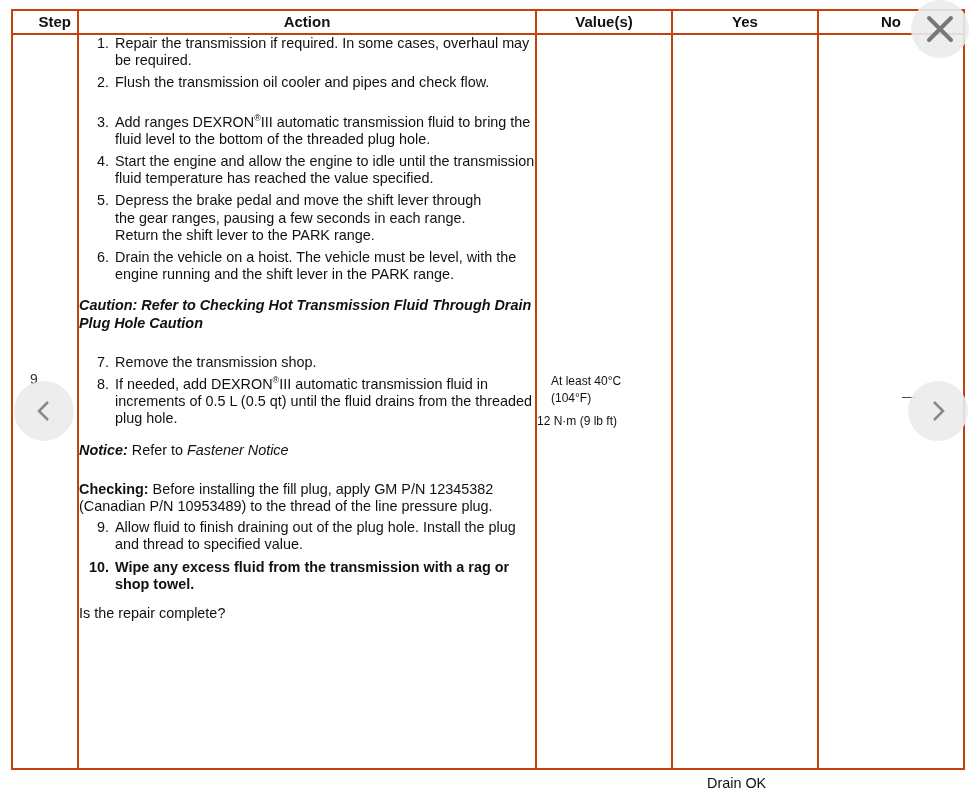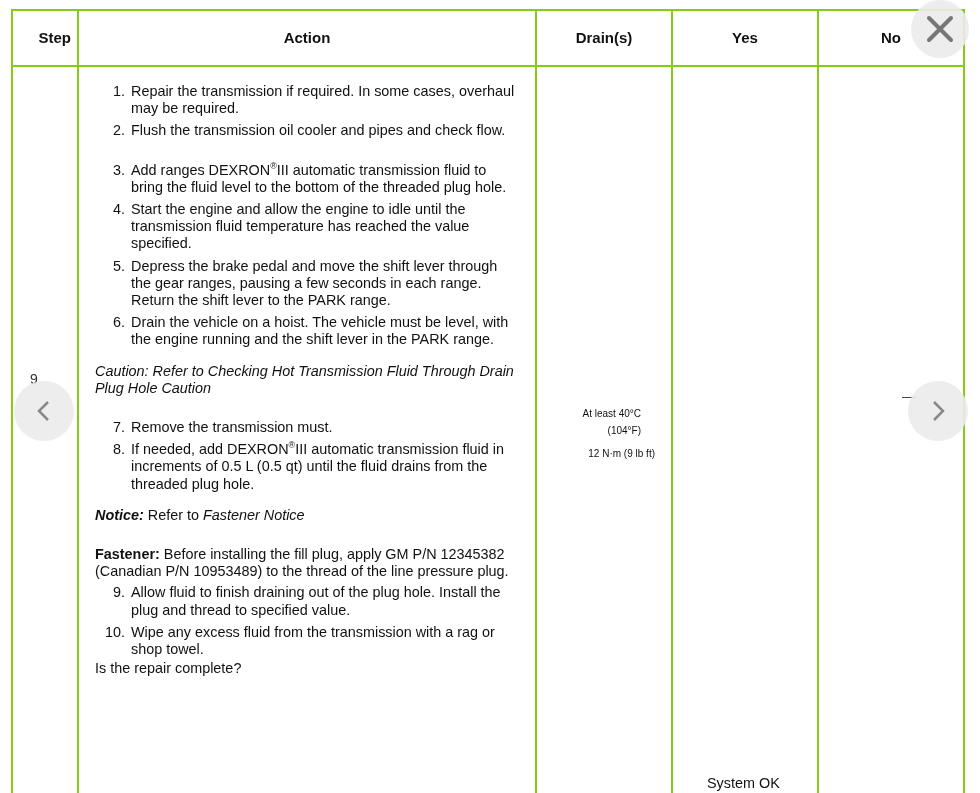--- a/index.html
+++ b/index.html
@@ -1,32 +1,32 @@
 <!DOCTYPE html>
 <html><head>
 <meta charset="utf-8">
 <style>
   html, body { margin:0; padding:0; background:#ffffff; }
   body { width:980px; height:793px; position:relative; overflow:hidden;
          font-family:"Liberation Sans", sans-serif; color:#111; }
   .tbl { position:absolute; left:11px; top:9px; width:954px; border-collapse:collapse; table-layout:fixed; }
-  .tbl td, .tbl th { border:2px solid #84cc16; padding:16px; vertical-align:top; }
+  .tbl td, .tbl th { border:2px solid #c2410c; padding:0; vertical-align:top; }
   .tbl th { font-weight:bold; font-size:15px; height:22px; line-height:22px;text-align:center; }
   .col-step{width:66px;} .col-action{width:458px;} .col-val{width:136px;} .col-yes{width:146px;} .col-no{width:146px;}
   th.step-h { text-align:right; padding-right:6px; }
   .action { font-size:14.4px; line-height:17.2px; padding:3px 6px 2px 6px; }
   .item { display:flex; margin-bottom:5px; }
   .num { width:30px; text-align:right; padding-right:6px; flex:none; }
   .txt { flex:1; }
   sup { font-size:9px; line-height:0; }
-  .caution { font-weight:normal; font-style:italic; margin:14px 0 22px 0; }
+  .caution { font-weight:bold; font-style:italic; margin:14px 0 22px 0; }
   .notice { margin:14px 0 22px 0; }
   .important { margin:0 0 4px 0; }
   .question { margin-top:2px; }
-  .val-cell { font-size:10px; line-height:17px; text-align:right; vertical-align:middle !important; }
+  .val-cell { font-size:12px; line-height:17px; text-align:left; vertical-align:middle !important; }
   .val-cell .v1 { margin-top:0; }
   .val-cell .v2 { margin-top:6px; }
   .yes-cell { position:relative; }
   .no-cell { position:relative; }
   .dash { position:absolute; left:902px; top:397px; width:14px; height:1px; background:#444; }
   .sys-ok { position:absolute; left:707px; top:775px; font-size:14.4px; }
   .step-num { position:absolute; left:30px; top:371px; font-size:14px; color:#333; }
   .nav-btn { position:absolute; width:60px; height:60px; border-radius:50%;
              background:rgba(235,235,235,0.9); display:flex; align-items:center; justify-content:center; }
   .close-btn { left:911px; top:0px; width:58px; height:58px; }
@@ -41,21 +41,21 @@
     <col class="col-step">
       <col class="col-action">
       <col class="col-val">
       <col class="col-yes">
       <col class="col-no">
   </colgroup>
   <thead>
     <tr>
       <th class="step-h">Step</th>
       <th>Action</th>
-      <th>Drain(s)</th>
+      <th>Value(s)</th>
       <th>Yes</th>
       <th>No</th>
     </tr>
   </thead>
   <tbody>
     <tr style="height:735px;">
       <td></td>
       <td class="action">
         <div class="item">
           <span class="num">1.</span>
@@ -77,50 +77,50 @@
           <span class="num">5.</span>
           <span class="txt" style="max-width:380px;">Depress the brake pedal and move the shift lever through the gear ranges, pausing a few seconds in each range. Return the shift lever to the PARK range.</span>
         </div>
         <div class="item">
           <span class="num">6.</span>
           <span class="txt">Drain the vehicle on a hoist. The vehicle must be level, with the engine running and the shift lever in the PARK range.</span>
         </div>
         <div class="caution">Caution: Refer to Checking Hot Transmission Fluid Through Drain Plug Hole Caution</div>
         <div class="item">
           <span class="num">7.</span>
-          <span class="txt">Remove the transmission must.</span>
+          <span class="txt">Remove the transmission shop.</span>
         </div>
         <div class="item" style="margin-bottom:2px;">
           <span class="num">8.</span>
           <span class="txt"><span>If needed, add DEXRON</span><sup>®</sup><span>III automatic transmission fluid in increments of 0.5 L (0.5 qt) until the fluid drains from the threaded plug hole.</span></span>
         </div>
         <div class="notice"><b><i>Notice:</i></b><span> Refer to </span><i>Fastener Notice</i></div>
-        <div class="important"><b>Fastener:</b><span> Before installing the fill plug, apply GM P/N 12345382 (Canadian P/N 10953489) to the thread of the line pressure plug.</span></div>
+        <div class="important"><b>Checking:</b><span> Before installing the fill plug, apply GM P/N 12345382 (Canadian P/N 10953489) to the thread of the line pressure plug.</span></div>
         <div class="item">
           <span class="num">9.</span>
           <span class="txt">Allow fluid to finish draining out of the plug hole. Install the plug and thread to specified value.</span>
         </div>
-        <div class="item" style="margin-bottom:2px;">
+        <div class="item" style="margin-bottom:12px;font-weight:bold;">
           <span class="num">10.</span>
           <span class="txt">Wipe any excess fluid from the transmission with a rag or shop towel.</span>
         </div>
         <div class="question">Is the repair complete?</div>
       </td>
       <td class="val-cell">
         <div class="v1" style="padding:0 14px;">At least 40°C (104°F)</div>
         <div class="v2">12 N·m (9 lb ft)</div>
       </td>
       <td class="yes-cell"></td>
       <td class="no-cell"></td>
     </tr>
   </tbody>
 </table>
 
 <div class="dash"></div>
-<div class="sys-ok">System OK</div>
+<div class="sys-ok">Drain OK</div>
 <div class="step-num">9</div>
 
 <div class="nav-btn close-btn">
   <svg width="30" height="30" viewBox="0 0 30 30">
     <line x1="4" y1="4" x2="26" y2="26" stroke="#777" stroke-width="4" stroke-linecap="round"></line>
     <line x1="26" y1="4" x2="4" y2="26" stroke="#777" stroke-width="4" stroke-linecap="round"></line>
   </svg>
 </div>
 <div class="nav-btn prev-btn">
   <svg width="20" height="24" viewBox="0 0 20 24">

